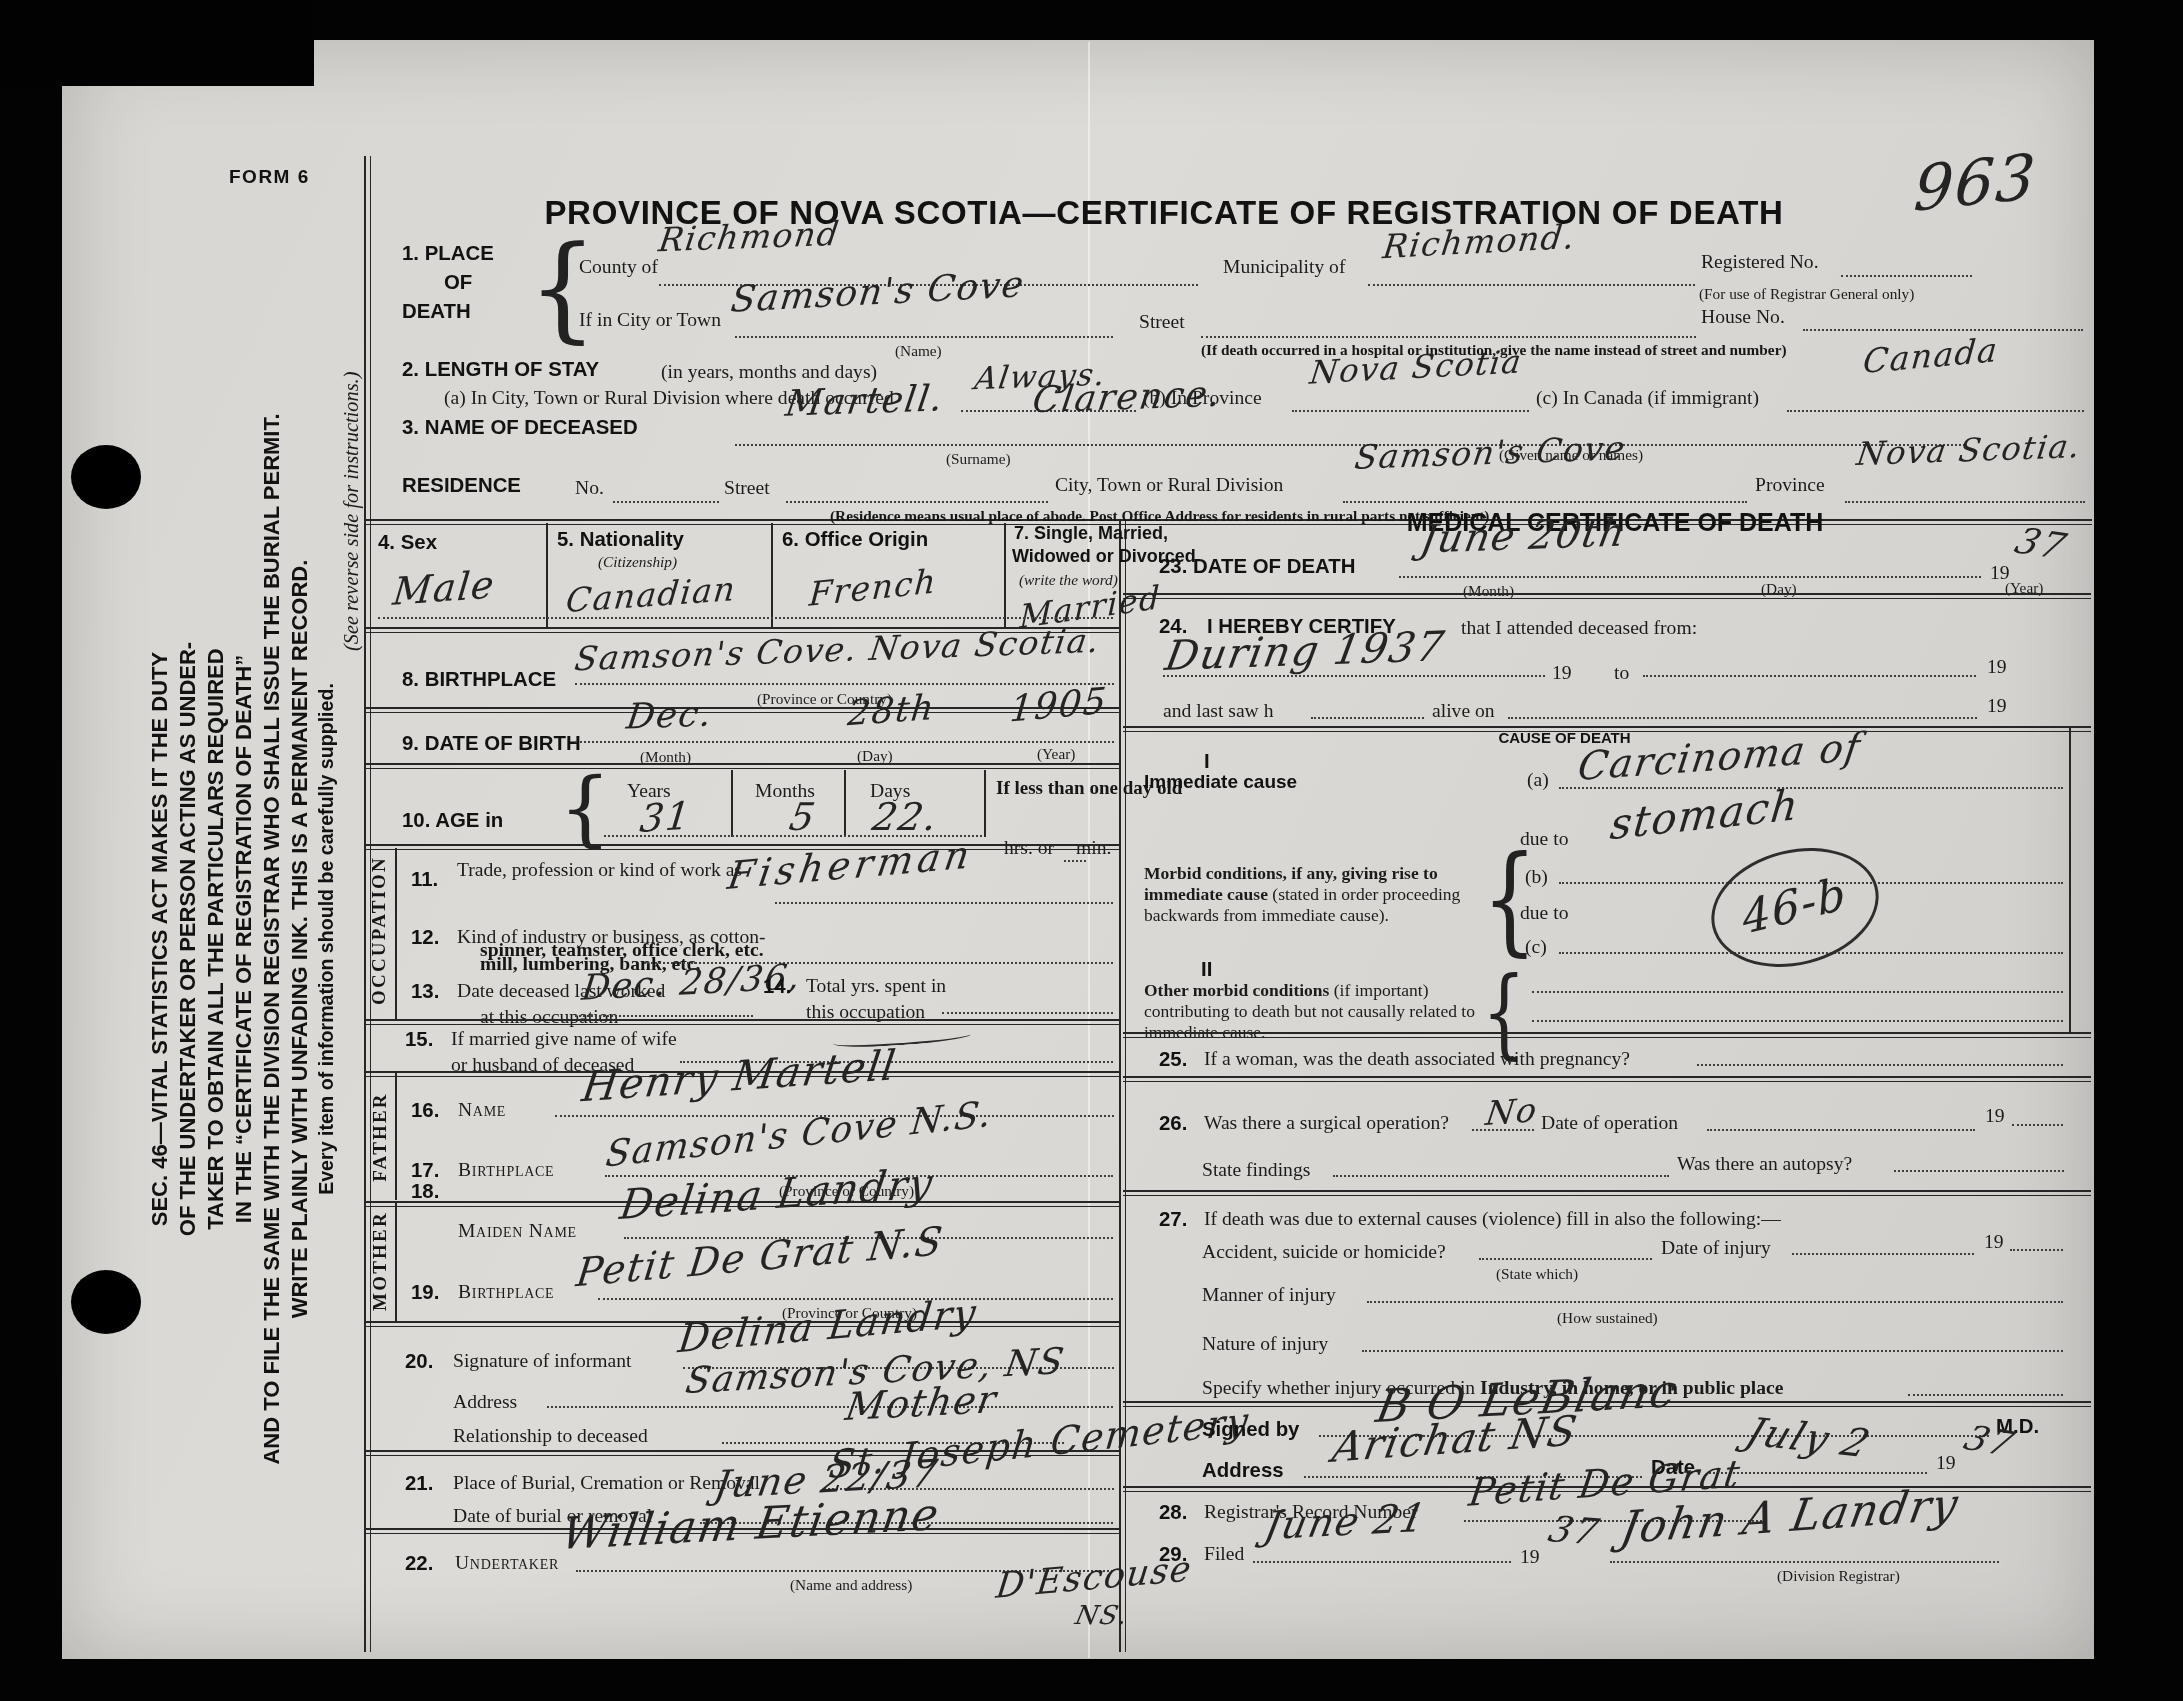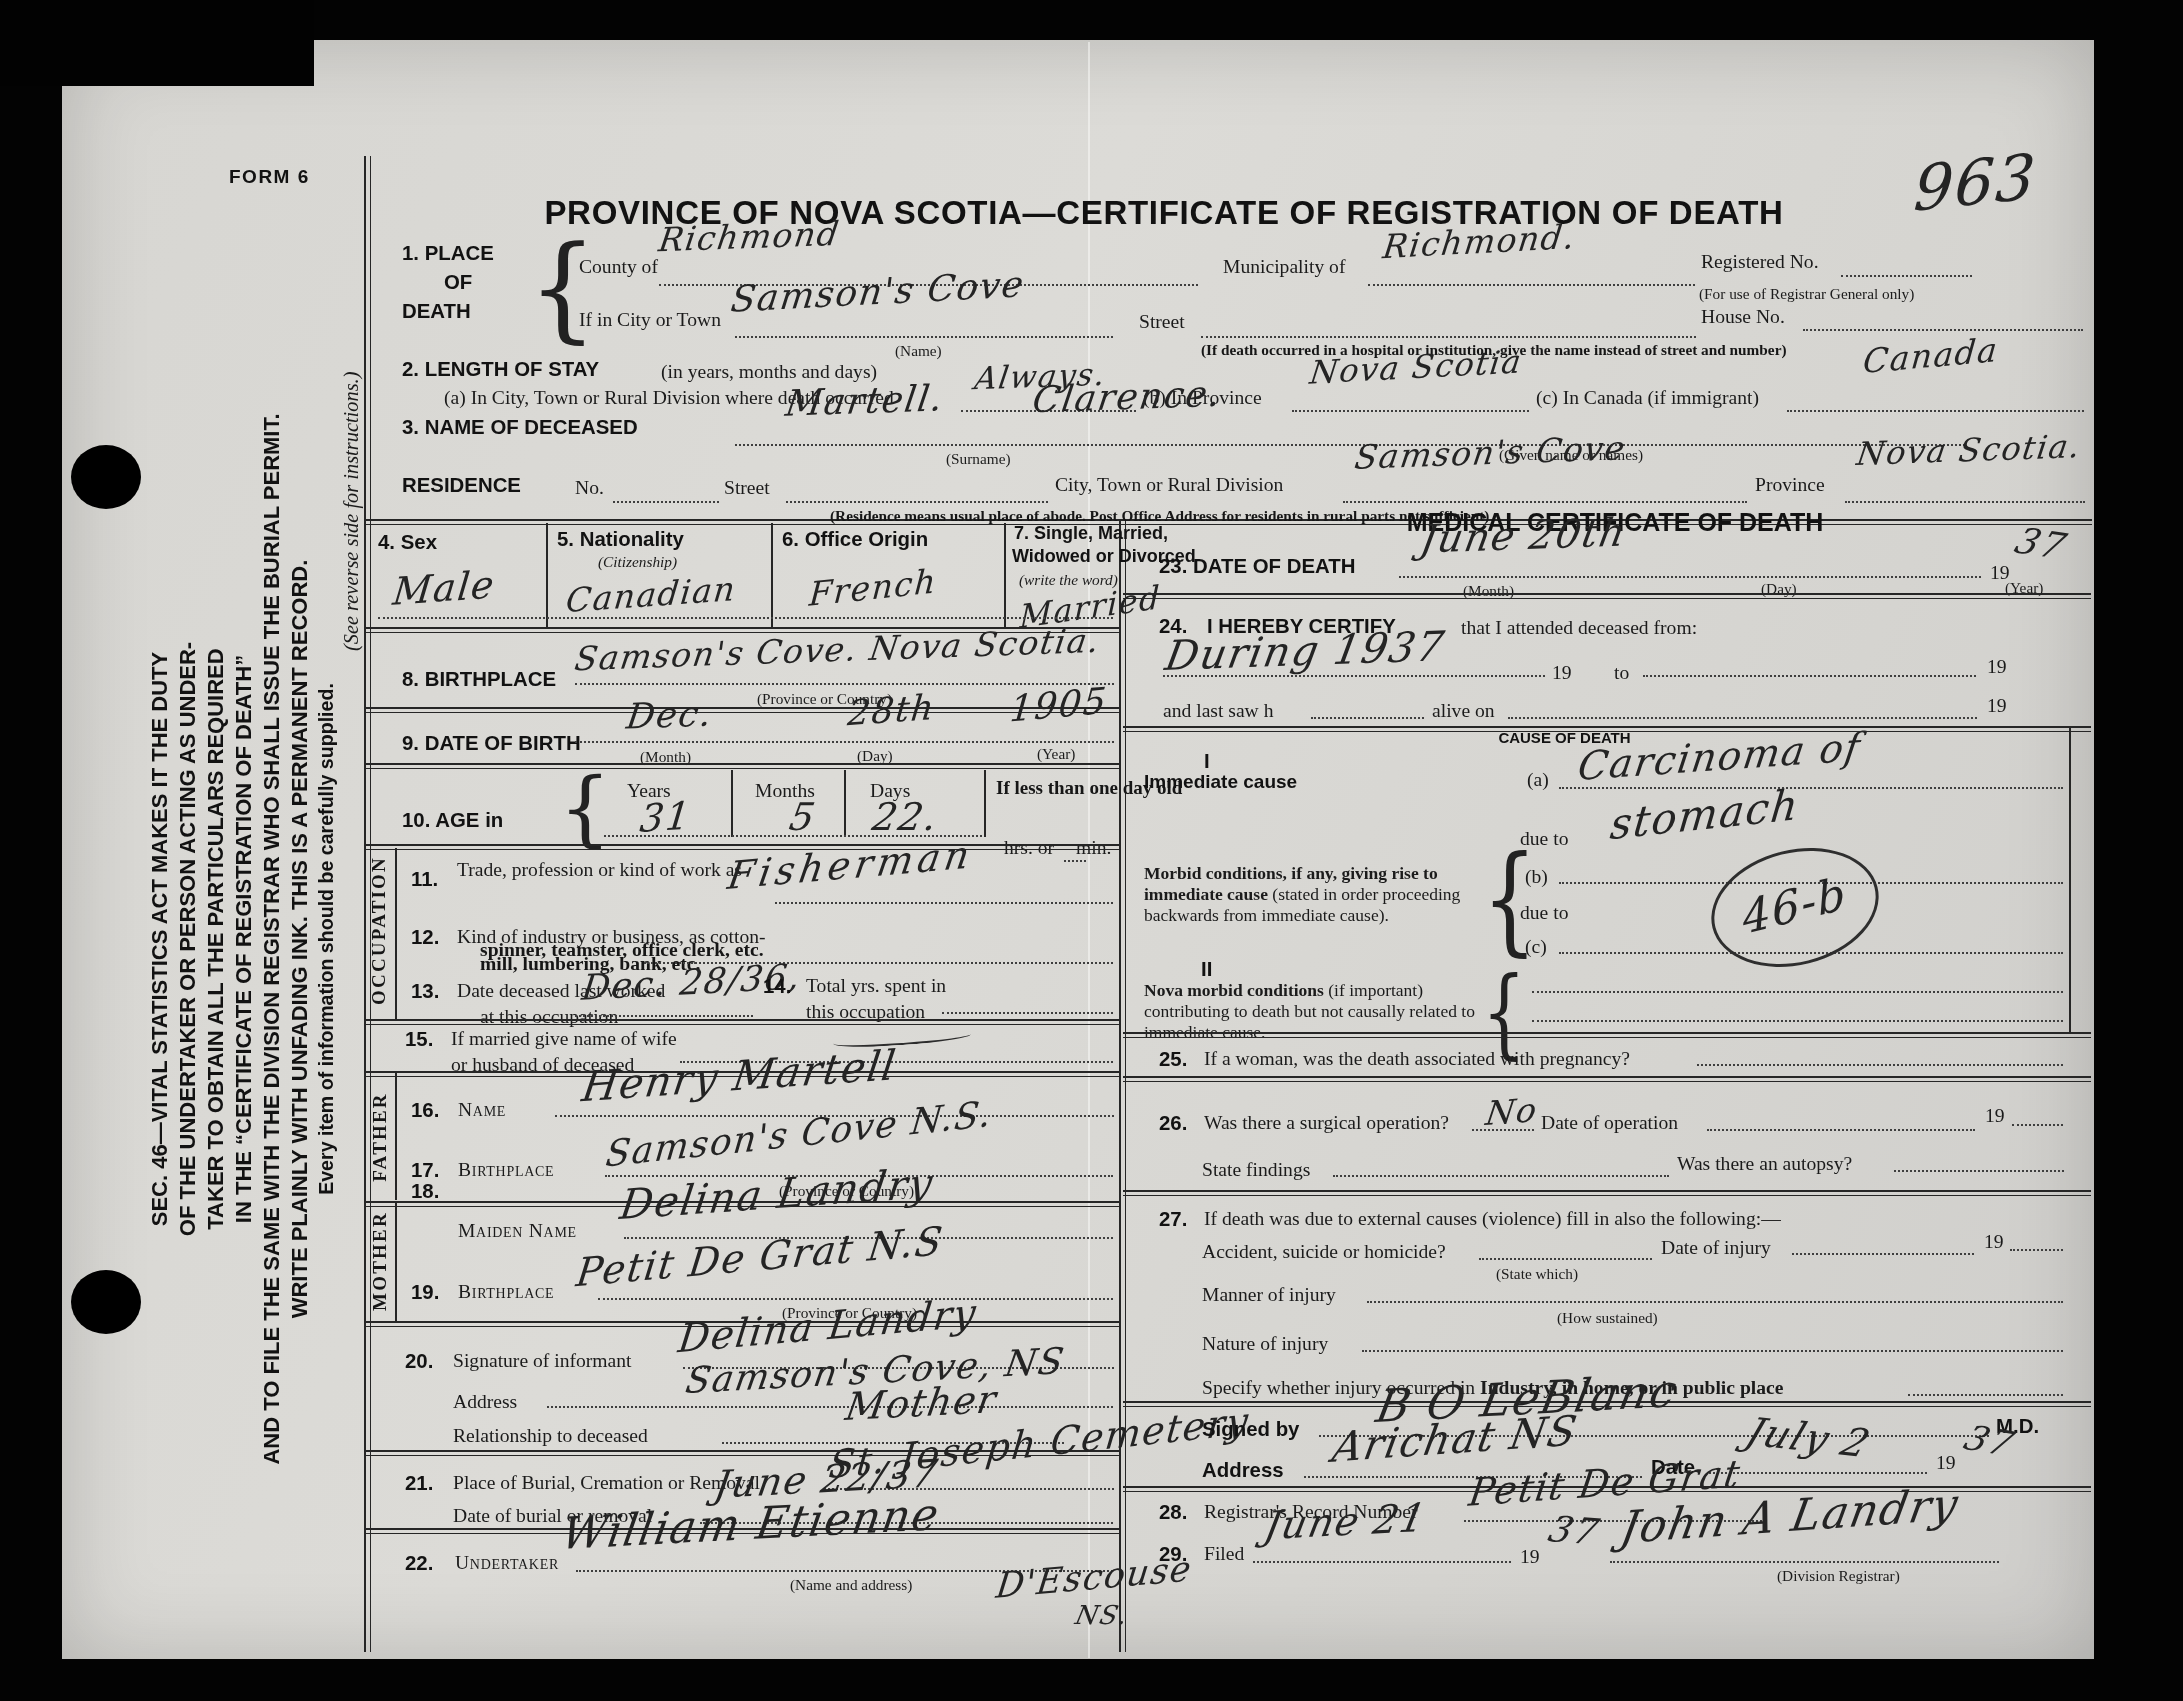--- a/index.html
+++ b/index.html
@@ -286,21 +286,21 @@
   <div class="ab brace" style="left:1482px;top:857px;font-size:87px;transform:scaleY(1.35);">{</div>
   <div class="ab ser" style="left:1525px;top:866px;">(b)</div>
   <div class="ab dot" style="left:1559px;top:882px;width:504px;"></div>
   <div class="ab ser" style="left:1520px;top:902px;">due to</div>
   <div class="ab ser" style="left:1525px;top:936px;">(c)</div>
   <div class="ab dot" style="left:1559px;top:952px;width:504px;"></div>
   <div class="ab" style="left:1710px;top:850px;width:164px;height:109px;border:3.6px solid #2e2e2e;border-radius:50%;transform:rotate(-14deg);">
     <div class="hw center" style="line-height:106px;font-size:45px;transform:skewX(-8deg);">46-b</div>
   </div>
   <div class="ab gb" style="left:1201px;top:958px;">II</div>
-  <div class="ab wrap" style="left:1144px;top:980px;width:342px;font-family:'Liberation Serif',serif;font-size:17.5px;line-height:21px;color:#1b1b1b;"><span style="font-weight:bold;">Nova morbid conditions</span><span> (if important) contributing to death but not causally related to immediate cause.</span></div>
+  <div class="ab wrap" style="left:1144px;top:980px;width:342px;font-family:'Liberation Serif',serif;font-size:17.5px;line-height:21px;color:#1b1b1b;"><span style="font-weight:bold;">Other morbid conditions</span><span> (if important) contributing to death but not causally related to immediate cause.</span></div>
   <div class="ab brace" style="left:1482px;top:979px;font-size:69px;transform:scaleY(1.4);">{</div>
   <div class="ab dot" style="left:1532px;top:991px;width:531px;"></div>
   <div class="ab dot" style="left:1532px;top:1020px;width:531px;"></div>
   <div class="ab hr2" style="left:1123px;top:1032px;width:968px;"></div>
 
   <div class="ab gb" style="left:1159px;top:1048px;">25.</div>
   <div class="ab ser" style="left:1204px;top:1048px;">If a woman, was the death associated with pregnancy?</div>
   <div class="ab dot" style="left:1697px;top:1064px;width:366px;"></div>
   <div class="ab hr2" style="left:1123px;top:1076px;width:968px;"></div>
 

